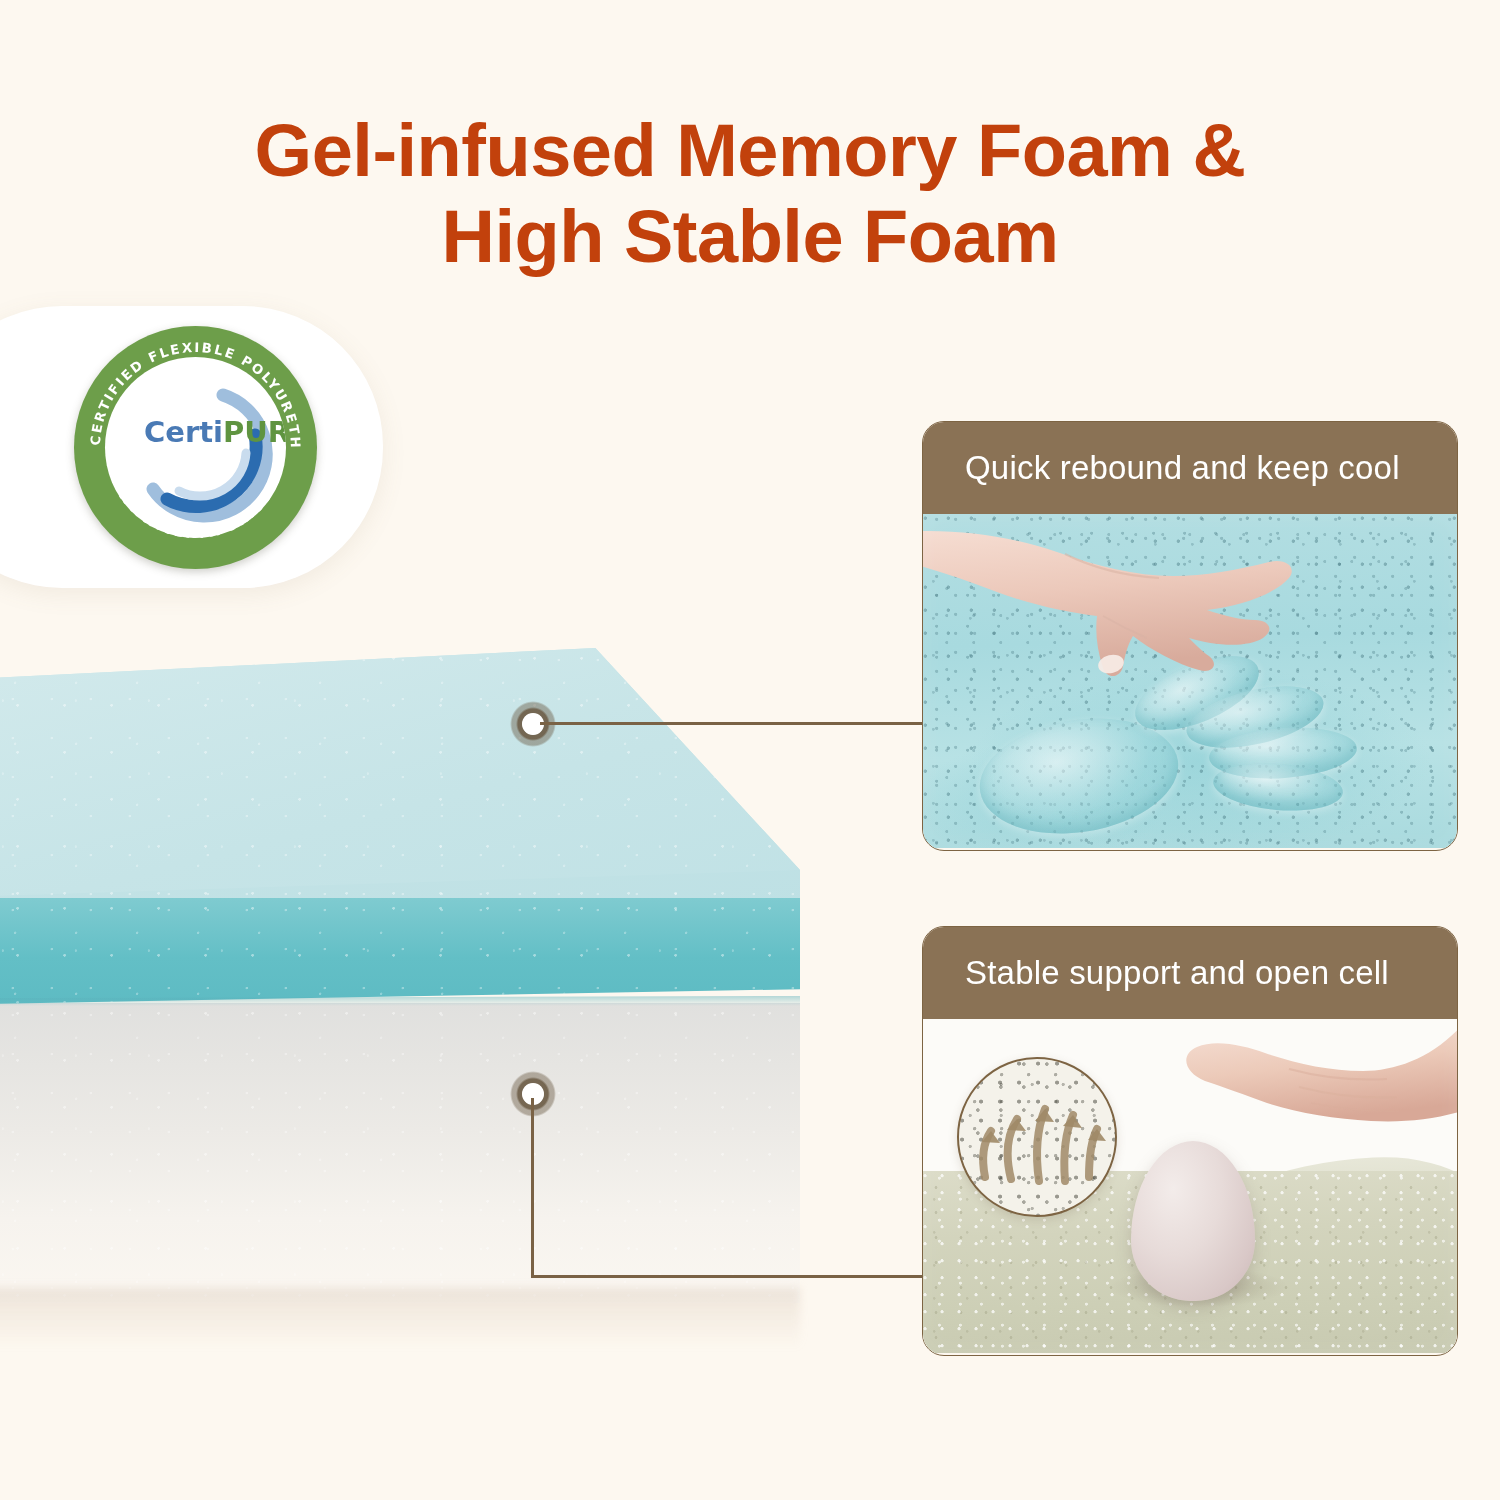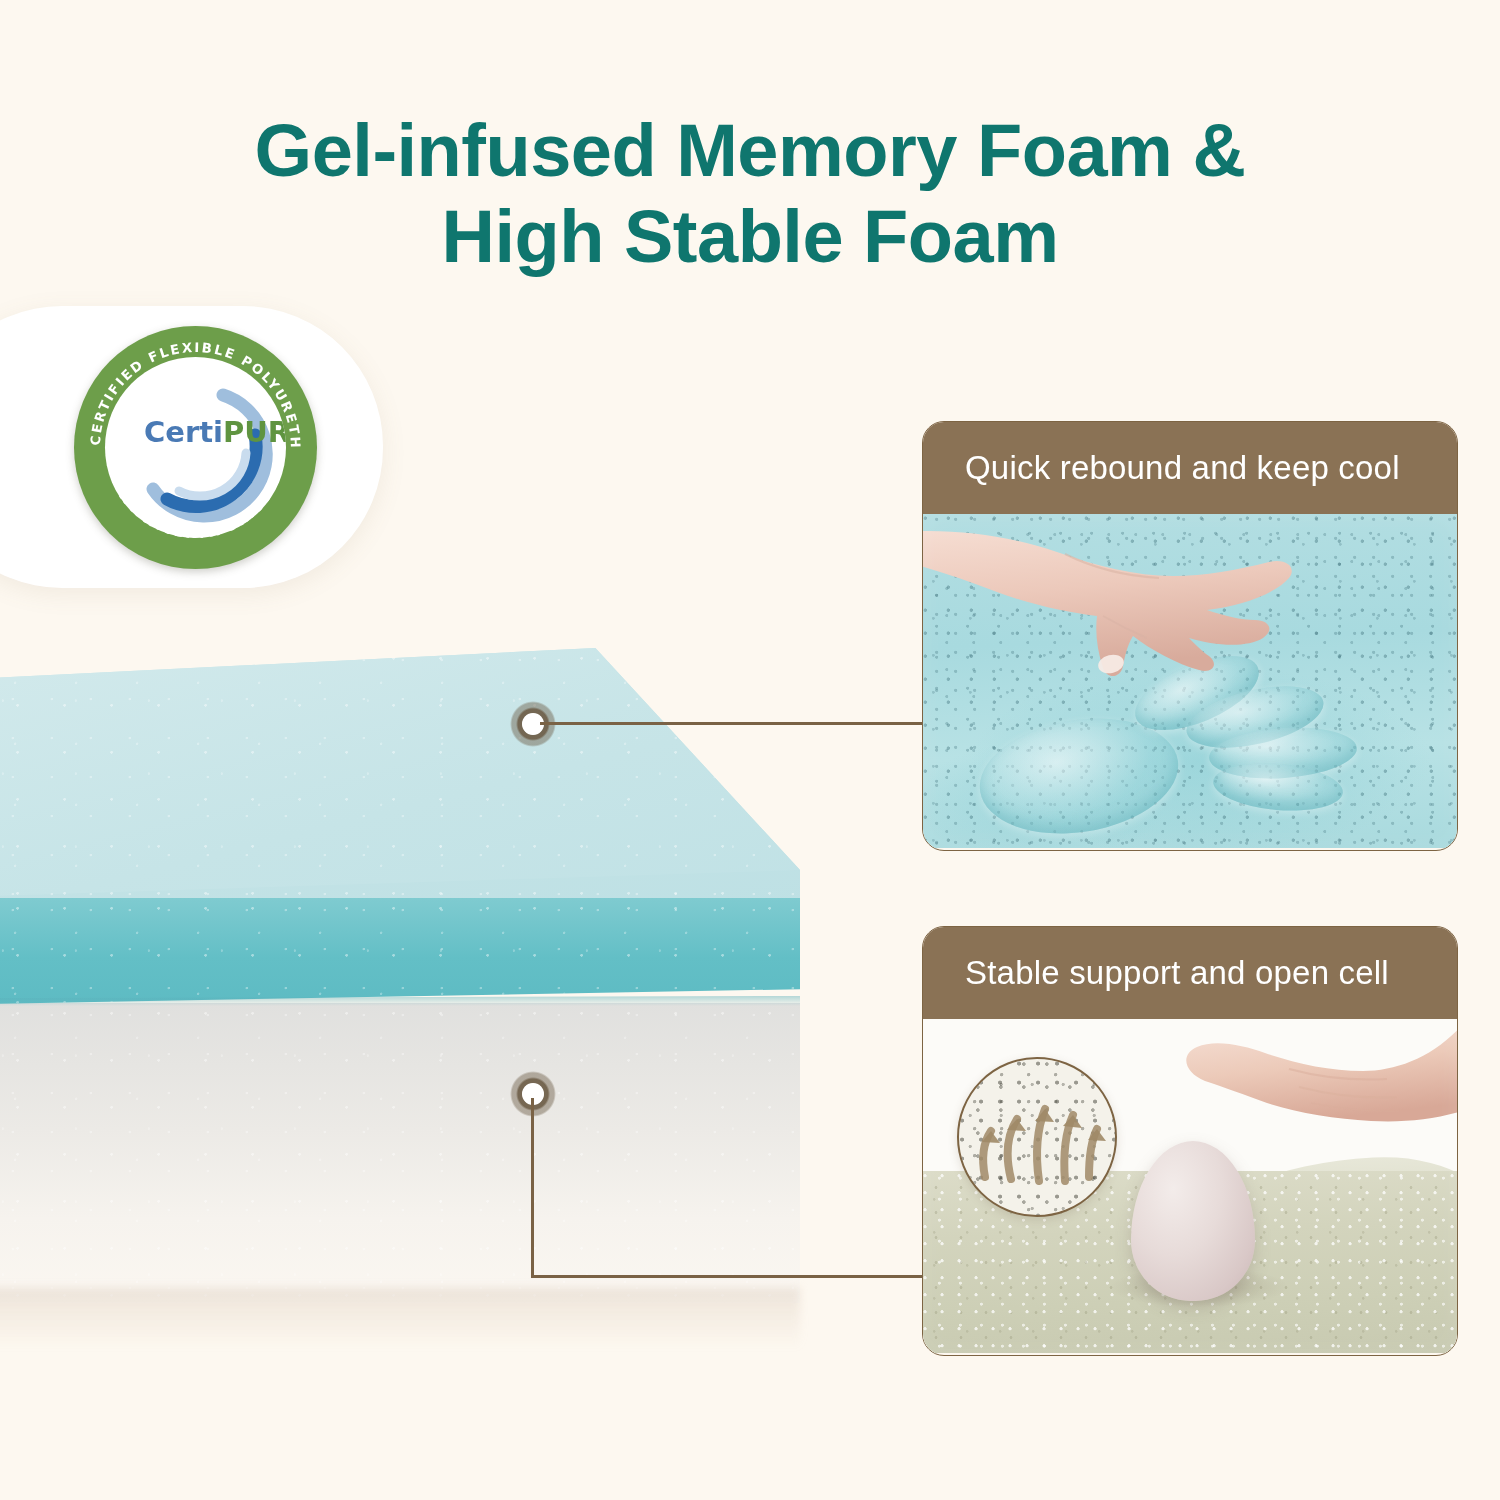--- a/index.html
+++ b/index.html
@@ -8,21 +8,21 @@
     background:#fdf8f0;
     font-family:"Liberation Sans","DejaVu Sans",sans-serif;
     position:relative;
   }
   .stage{position:absolute;inset:0;}
 
   
   #title{
     position:absolute;left:0;top:108px;width:1500px;
     text-align:center;
-    color:#0f766e;
+    color:#c2410c;
     font-weight:bold;
     font-size:74px;
     line-height:1.16;
     letter-spacing:-0.5px;
   }
   #title .l{display:block;}
 
   
   #badge-wrap{
     position:absolute;left:-78px;top:306px;

